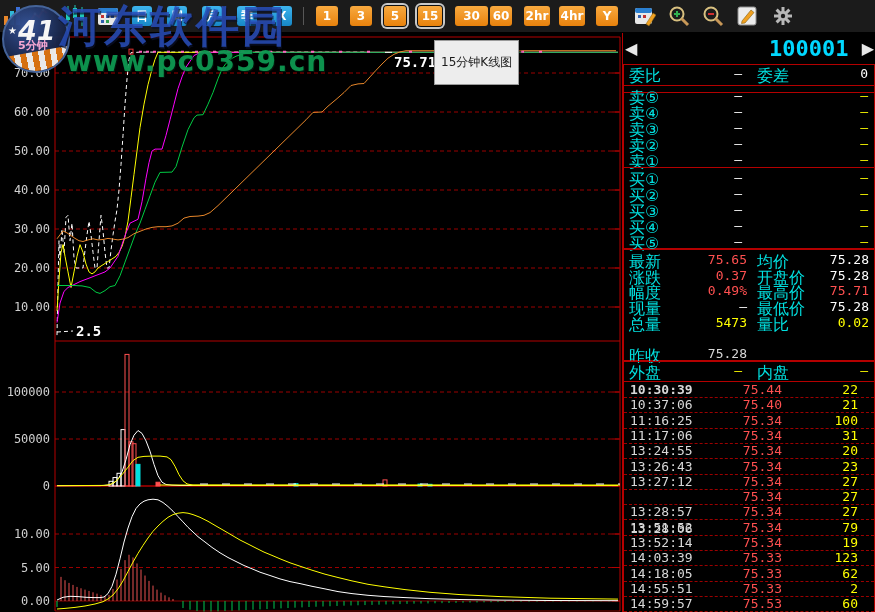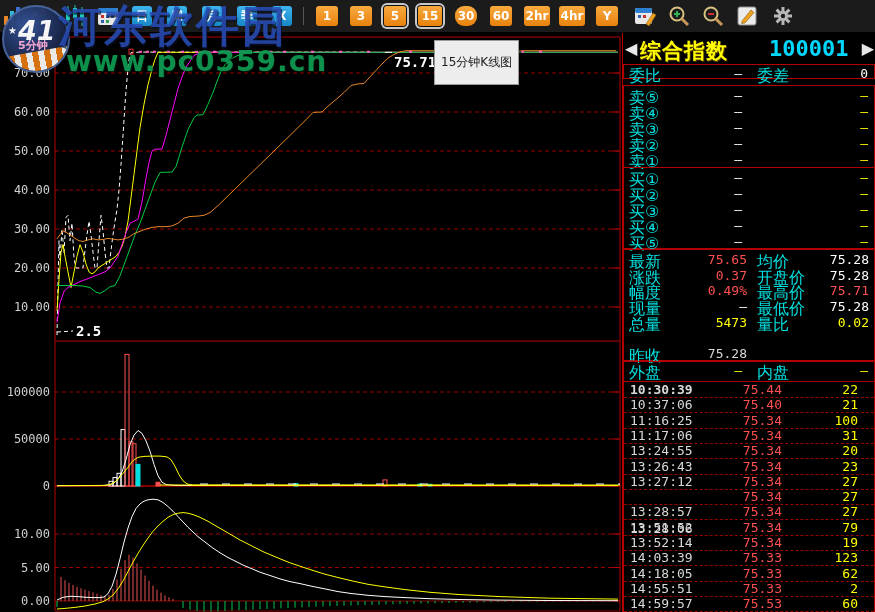--- a/index.html
+++ b/index.html
@@ -90,21 +90,21 @@
     <div class="tb-btn tb-blue" style="left:202px;width:20px">月</div>
     <div class="tb-btn tb-blue" style="left:237px;width:20px">季</div>
     <div class="tb-btn tb-blue" style="left:272px;width:20px">X</div>
     <div class="tb-sep" style="left:303px"></div>
 
     <div id="orange-btns">
         <div class="tb-btn tb-orange" style="left: 316px; width: 22px;">1</div>
         <div class="tb-btn tb-orange" style="left: 350px; width: 22px;">3</div>
         <div class="tb-btn tb-orange tb-sel" style="left: 384px; width: 22px;">5</div>
         <div class="tb-btn tb-orange tb-sel" style="left: 418px; width: 24px;">15</div>
-        <div class="tb-btn tb-orange" style="left: 455px; width: 22px; border-radius: 9px;">30</div>
+        <div class="tb-btn tb-orange" style="left: 455px; width: 33px;">30</div>
         <div class="tb-btn tb-orange" style="left: 490px; width: 22px;">60</div>
         <div class="tb-btn tb-orange" style="left: 524px; width: 26px;">2hr</div>
         <div class="tb-btn tb-orange" style="left: 559px; width: 26px;">4hr</div>
         <div class="tb-btn tb-orange" style="left: 596px; width: 22px;">Y</div>
       </div>
 
     <svg class="tb-icon" style="left:634px" viewBox="0 0 22 22">
       <rect x="1" y="3" width="17" height="16" rx="2" fill="#e8e8e8"></rect>
         <rect x="1" y="3" width="17" height="5" rx="2" fill="#2a7fd0"></rect>
       <rect x="4" y="10" width="3" height="3" fill="#3060b0"></rect>
@@ -335,25 +335,24 @@
   </div>
   <div id="wm-name">河东软件园</div>
   <div id="wm-url">www.pc0359.cn</div>
 
   <div id="period-label">5分钟</div>
   <div id="tooltip">15分钟K线图</div>
 
   <div id="quote">
     <div id="q-header">
       <div class="q-arrow" style="left:2px">◀</div>
-      <div id="q-title">综合指数</div>
       <div id="q-code">100001</div>
       <div class="q-arrow" style="right:2px">▶</div>
     </div>
-    <div id="q-weibi" class="q-box" style="top:31px;height:15px">
+    <div id="q-weibi" class="q-box" style="top:31px;height:29px">
         <div class="q-row" style="top: 1px; height: 18px;">
           <span class="q-label">委比</span>
           <span class="q-abs num c-white" style="right: 132px;">—</span>
           <span class="q-label" style="left: 133px;">委差</span>
           <span class="q-abs num c-white" style="right: 6px;">0</span>
         </div>
       </div>
     <div id="q-book" class="q-box" style="top:52px;height:164px">
         <div class="q-row" style="top: 2px; height: 16px;">
           <span class="q-label">卖⑤</span>

